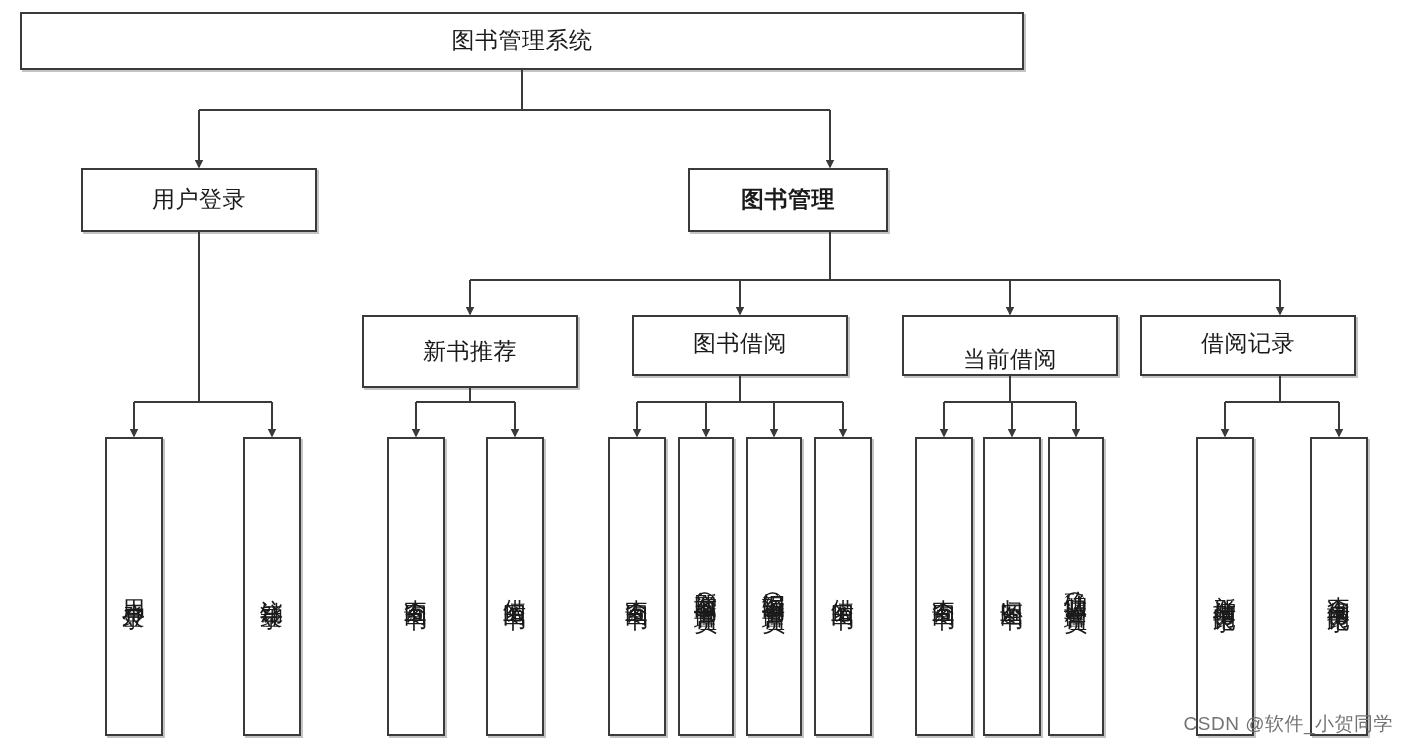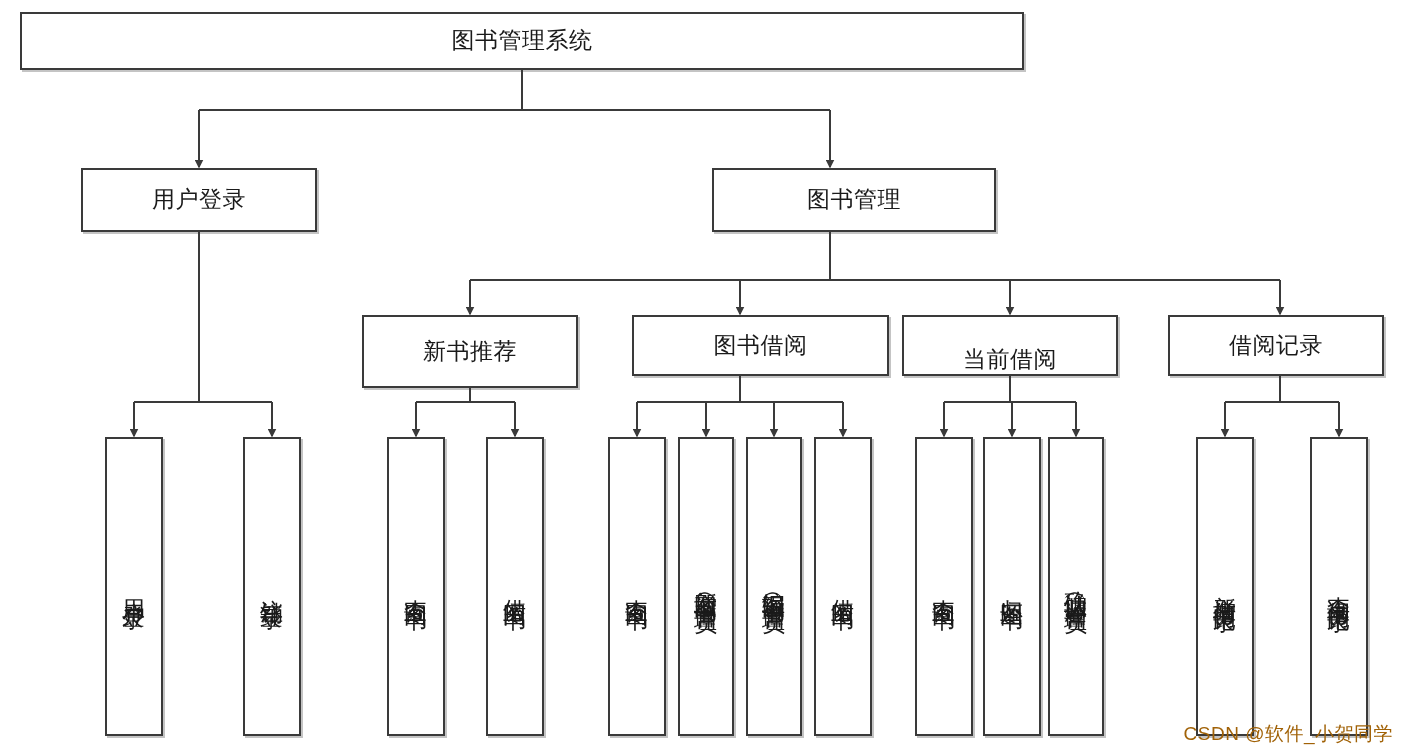--- a/index.html
+++ b/index.html
@@ -58,23 +58,23 @@
     white-space: normal;
     text-align: center;
   }
   .nlabel {
     display: block;
     pointer-events: none;
   }
   #watermark {
     position: absolute;
     right: 12px;
-    bottom: 0;
+    bottom: 10px;
     font-size: 19px;
-    color: #a16207;
+    color: #737373;
     letter-spacing: 0.5px;
     z-index: 5;
     white-space: nowrap;
   }
 </style>
 </head>
 <body>
 
 <div id="canvas">
   <svg id="wires" viewBox="0 0 1405 747" xmlns="http://www.w3.org/2000/svg">
@@ -120,33 +120,33 @@
       </g>
   </svg>
 
   <div id="node-layer">
       <div class="node horiz" style="left: 20px; top: 12px; width: 1004px; height: 58px;">
         <span class="nlabel">图书管理系统</span>
       </div>
       <div class="node horiz" style="left: 81px; top: 168px; width: 236px; height: 64px;">
         <span class="nlabel">用户登录</span>
       </div>
-      <div class="node horiz" style="left: 712px; top: 168px; width: 284px; height: 64px;">
+      <div class="node horiz" style="left: 688px; top: 168px; width: 200px; height: 64px; font-weight: bold;">
         <span class="nlabel">图书管理</span>
       </div>
       <div class="node horiz" style="left: 362px; top: 315px; width: 216px; height: 73px;">
         <span class="nlabel">新书推荐</span>
       </div>
-      <div class="node horiz" style="left: 632px; top: 315px; width: 257px; height: 61px;">
+      <div class="node horiz" style="left: 632px; top: 315px; width: 216px; height: 61px; font-family: Liberation Mono, monospace;">
         <span class="nlabel">图书借阅</span>
       </div>
       <div class="node horiz" style="left: 902px; top: 315px; width: 216px; height: 61px; align-items: flex-end;">
         <span class="nlabel">当前借阅</span>
       </div>
-      <div class="node horiz" style="left: 1168px; top: 315px; width: 216px; height: 61px;">
+      <div class="node horiz" style="left: 1140px; top: 315px; width: 216px; height: 61px; font-family: Liberation Mono, monospace;">
         <span class="nlabel">借阅记录</span>
       </div>
       <div class="node vert" style="left: 105px; top: 437px; width: 58px; height: 299px;">
         <span class="nlabel">用户登录</span>
       </div>
       <div class="node vert" style="left: 243px; top: 437px; width: 58px; height: 299px;">
         <span class="nlabel">注销登录</span>
       </div>
       <div class="node vert" style="left: 387px; top: 437px; width: 58px; height: 299px;">
         <span class="nlabel">查询图书</span>

